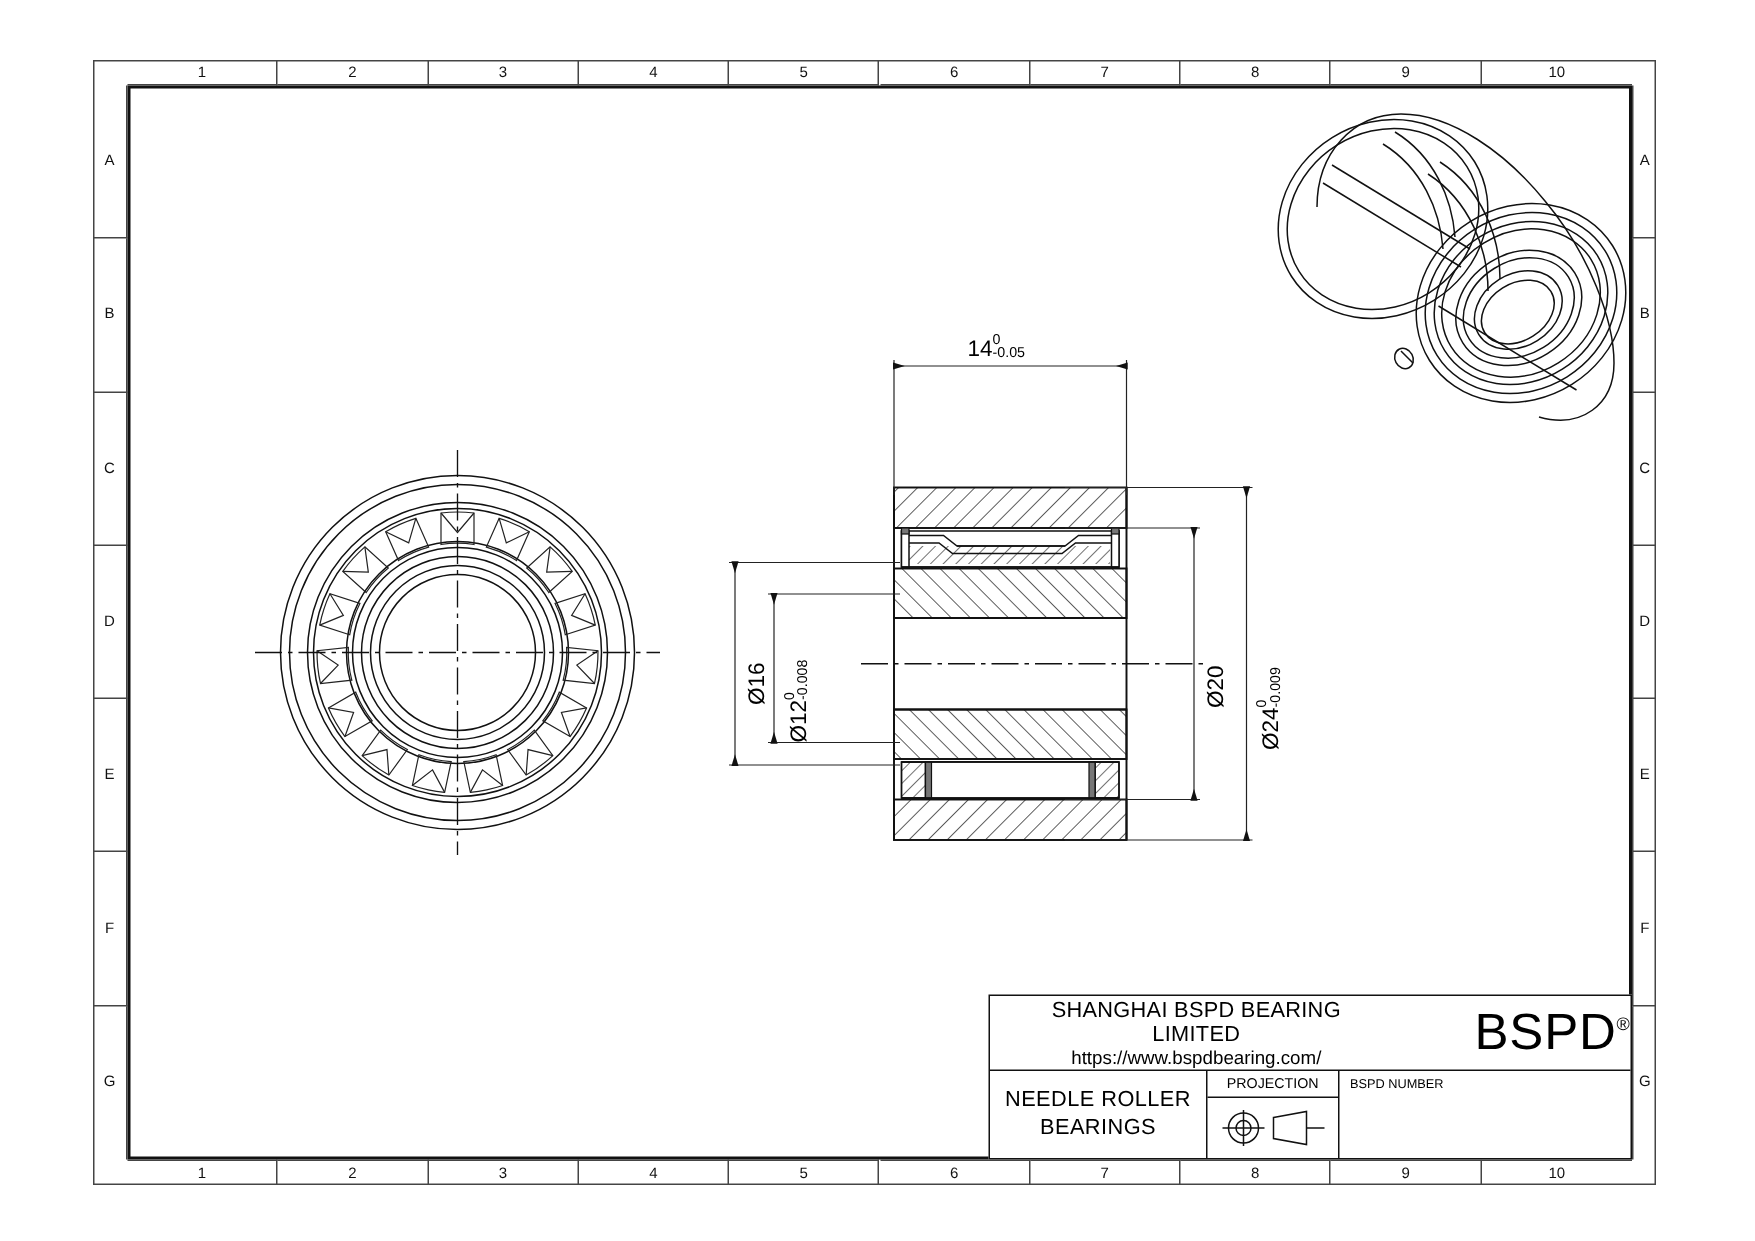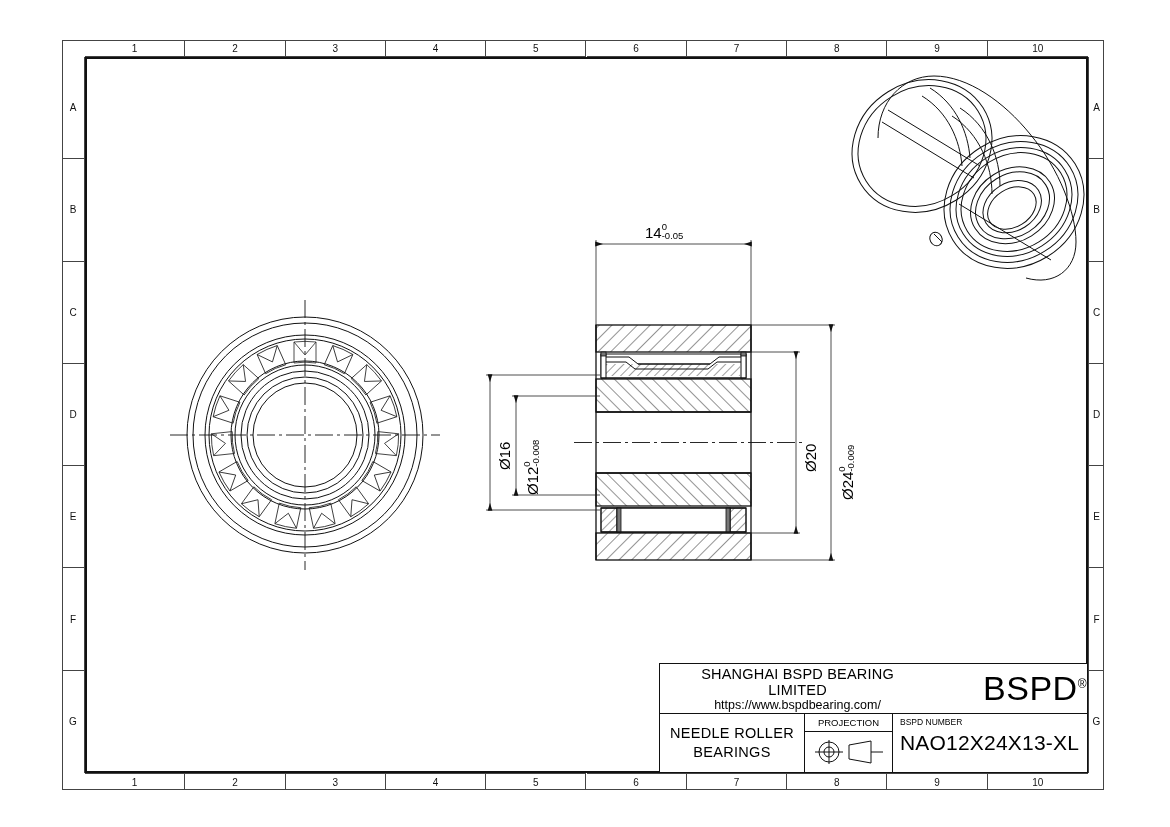--- a/index.html
+++ b/index.html
@@ -369,17 +369,16 @@
           <line class="s-thin" x1="2" y1="13" x2="30" y2="13"></line>
           <line class="s-thin" x1="16" y1="1" x2="16" y2="25"></line>
           <path class="s-thin" d="M 36 6 L 58 2 L 58 24 L 36 20 Z"></path>
           <line class="s-thin" x1="58" y1="13" x2="70" y2="13"></line>
         </svg>
       </div>
     </div>
 
     <div id="tb-part">
       <div id="tb-part-label">BSPD NUMBER</div>
-      <div id="tb-part-value">NAO12X24X13-XL</div>
     </div>
 
   </div>
 </div>
 
 </body></html>

